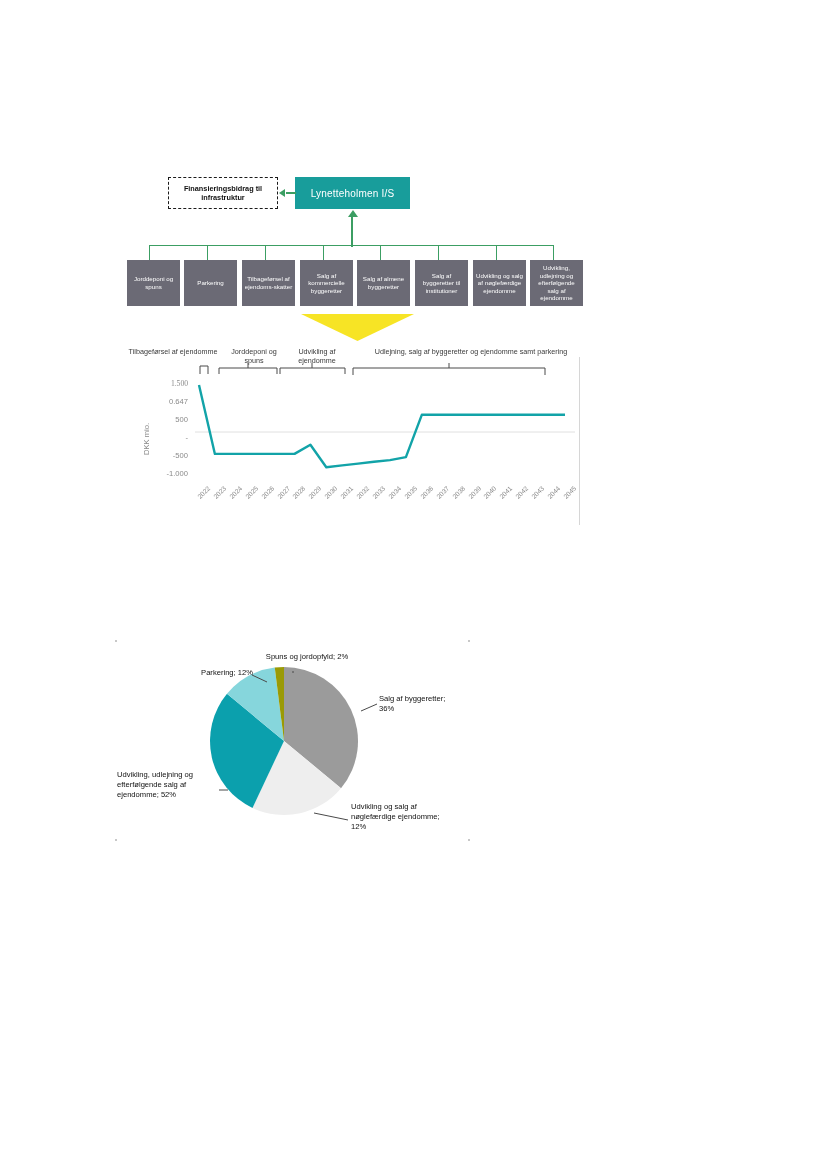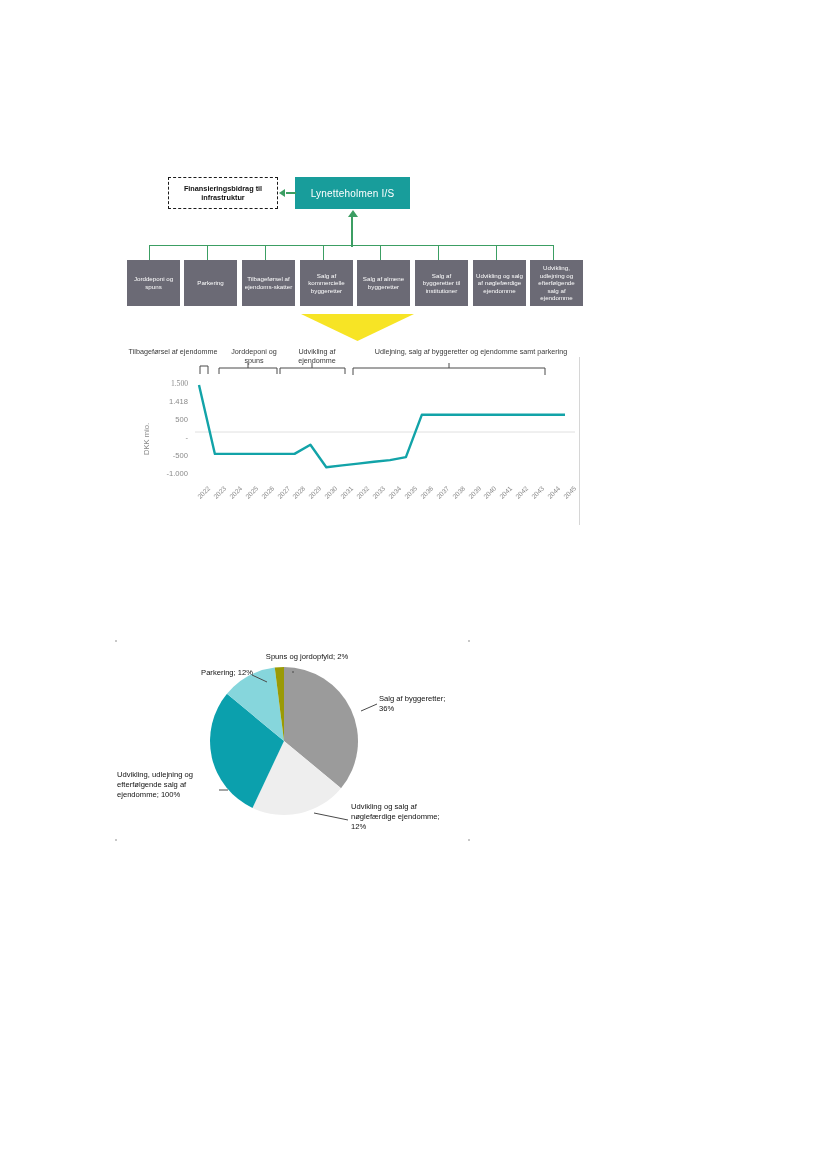--- a/index.html
+++ b/index.html
@@ -144,21 +144,21 @@
     <svg width="460" height="30" style="position:absolute;left:0;top:18px;">
       <path d="M80,11 L80,3 M80,3 L88,3 M88,3 L88,11" stroke="#4a4a4a" fill="none" stroke-width="1"></path>
       <path d="M99,11 L99,5 L157,5 L157,11 M128,5 L128,0" stroke="#4a4a4a" fill="none" stroke-width="1"></path>
       <path d="M160,11 L160,5 L225,5 L225,11 M192,5 L192,0" stroke="#4a4a4a" fill="none" stroke-width="1"></path>
       <path d="M233,12 L233,5 L425,5 L425,12 M329,5 L329,0" stroke="#4a4a4a" fill="none" stroke-width="1"></path>
     </svg>
 
     <div class="axis-title" style="left:22px;top:110px;">DKK mio.</div>
 
     <div class="ylab" style="left:24px;top:34px;font-family:Liberation Serif, serif;">1.500</div>
-    <div class="ylab" style="left:24px;top:52px;">1.418</div>
+    <div class="ylab" style="left:24px;top:52px;">0.647</div>
     <div class="ylab" style="left:24px;top:70px;">500</div>
     <div class="ylab" style="left:24px;top:88px;">-</div>
     <div class="ylab" style="left:24px;top:106px;">-500</div>
     <div class="ylab" style="left:24px;top:124px;">-1.000</div>
 
     <svg id="lc-svg" width="380" height="115" style="position:absolute;left:75px;top:33px;">
       <line x1="0" y1="54" x2="380" y2="54" stroke="#e0e0e0" stroke-width="1"></line>
       <polyline id="lc-path" fill="none" stroke="#12a3a8" stroke-width="2.4" stroke-linejoin="round" points="4.0,6.9 19.9,75.9 35.8,75.9 51.7,75.9 67.7,75.9 83.6,75.9 99.5,75.9 115.4,66.7 131.3,89.2 147.2,87.4 163.1,85.6 179.0,83.7 195.0,82.1 210.9,79.1 226.8,36.8 242.7,36.8 258.6,36.8 274.5,36.8 290.4,36.8 306.3,36.8 322.3,36.8 338.2,36.8 354.1,36.8 370.0,36.8"></polyline>
     </svg>
 
@@ -212,16 +212,16 @@
       <path d="M137,45 L152,52" stroke="#4a4a4a" stroke-width="1" fill="none"></path>
       <path d="M246,81 L262,74" stroke="#4a4a4a" stroke-width="1" fill="none"></path>
       <path d="M104,160 L113,160" stroke="#4a4a4a" stroke-width="1" fill="none"></path>
       <path d="M199,183 L233,190" stroke="#4a4a4a" stroke-width="1" fill="none"></path>
     </svg>
 
     <div class="pie-label" style="left:127px;top:22px;width:130px;text-align:center;">Spuns og jordopfyld; 2%</div>
     <div class="pie-label" style="left:60px;top:38px;width:78px;text-align:right;">Parkering; 12%</div>
     <div class="pie-label" style="left:264px;top:64px;width:80px;">Salg af byggeretter; 36%</div>
     <div class="pie-label" style="left:236px;top:172px;width:95px;">Udvikling og salg af nøglefærdige ejendomme; 12%</div>
-    <div class="pie-label" style="left:2px;top:140px;width:100px;">Udvikling, udlejning og efterfølgende salg af ejendomme; 100%</div>
+    <div class="pie-label" style="left:2px;top:140px;width:100px;">Udvikling, udlejning og efterfølgende salg af ejendomme; 52%</div>
   </div>
 
 </div>
 
 </body></html>

